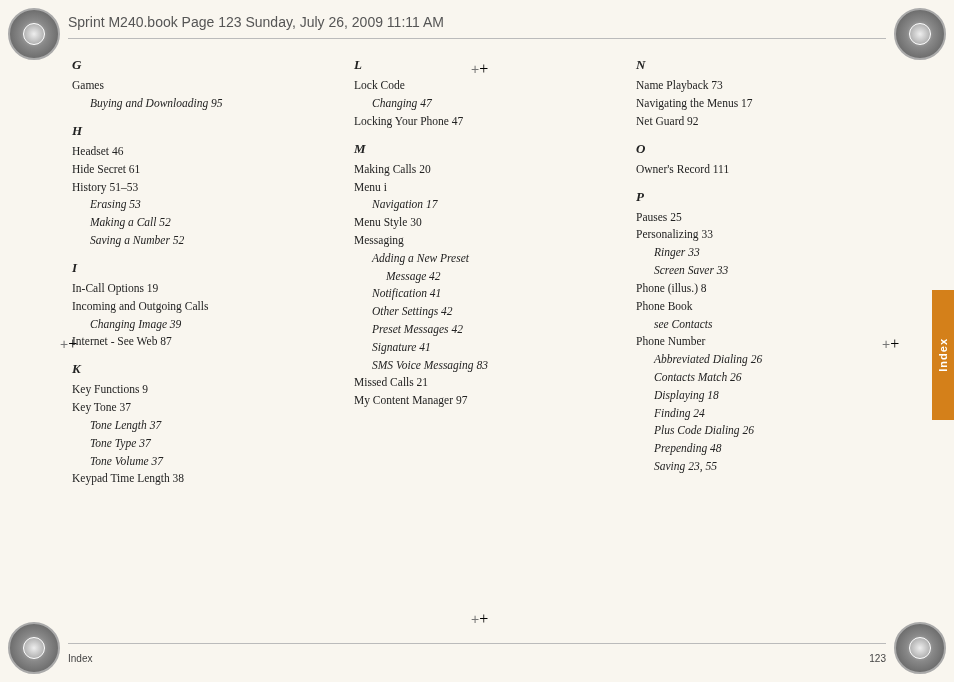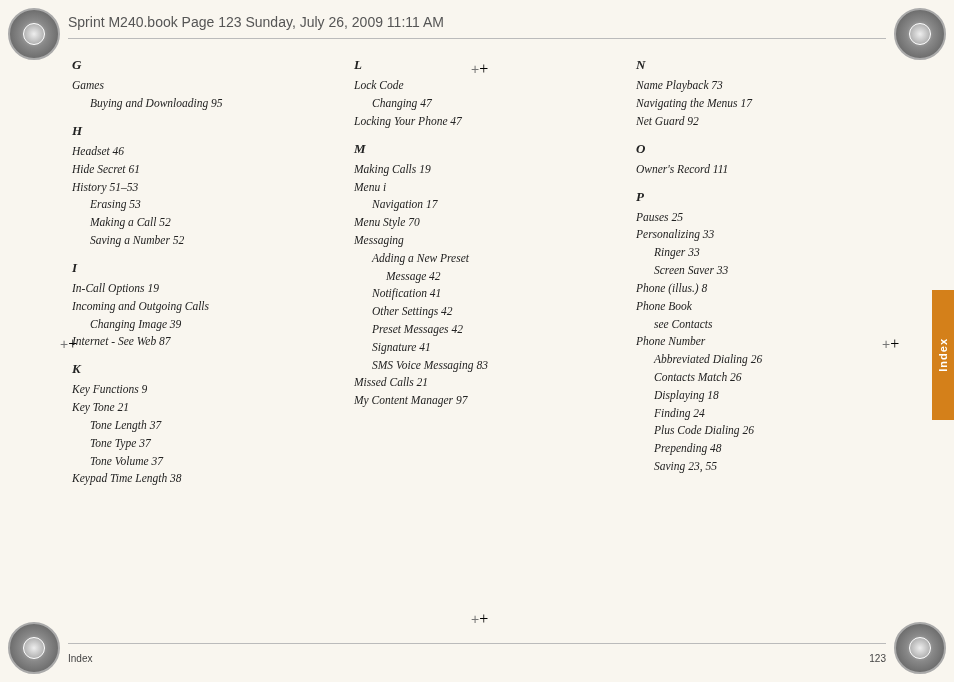--- a/index.html
+++ b/index.html
@@ -121,21 +121,20 @@
       font-style: italic;
       margin-bottom: 2px;
       margin-top: 8px;
       font-family: 'Times New Roman', Times, serif;
     }
     .section-letter:first-child {
       margin-top: 0;
     }
 
     .entry-l1 {
-      font-style: italic;
       padding-left: 0px;
       display: block;
     }
     .entry-l2 {
       font-style: italic;
       padding-left: 18px;
       display: block;
     }
     .entry-l3 {
       font-style: italic;
@@ -218,37 +217,37 @@
         <span class="entry-l2">Erasing 53</span>
         <span class="entry-l2">Making a Call 52</span>
         <span class="entry-l2">Saving a Number 52</span>
         <div class="section-letter">I</div>
         <span class="entry-l1">In-Call Options 19</span>
         <span class="entry-l1">Incoming and Outgoing Calls</span>
         <span class="entry-l2">Changing Image 39</span>
         <span class="entry-l1">Internet - See Web 87</span>
         <div class="section-letter">K</div>
         <span class="entry-l1">Key Functions 9</span>
-        <span class="entry-l1">Key Tone 21</span>
+        <span class="entry-l1">Key Tone 37</span>
         <span class="entry-l2">Tone Length 37</span>
         <span class="entry-l2">Tone Type 37</span>
         <span class="entry-l2">Tone Volume 37</span>
         <span class="entry-l1">Keypad Time Length 38</span>
       </div>
 
     <div class="column" id="col2-render">
         <div class="section-letter">L</div>
         <span class="entry-l1">Lock Code</span>
         <span class="entry-l2">Changing 47</span>
         <span class="entry-l1">Locking Your Phone 47</span>
         <div class="section-letter">M</div>
-        <span class="entry-l1">Making Calls 19</span>
+        <span class="entry-l1">Making Calls 20</span>
         <span class="entry-l1">Menu i</span>
         <span class="entry-l2">Navigation 17</span>
-        <span class="entry-l1">Menu Style 70</span>
+        <span class="entry-l1">Menu Style 30</span>
         <span class="entry-l1">Messaging</span>
         <span class="entry-l2">Adding a New Preset</span>
         <span class="entry-l3">Message 42</span>
         <span class="entry-l2">Notification 41</span>
         <span class="entry-l2">Other Settings 42</span>
         <span class="entry-l2">Preset Messages 42</span>
         <span class="entry-l2">Signature 41</span>
         <span class="entry-l2">SMS Voice Messaging 83</span>
         <span class="entry-l1">Missed Calls 21</span>
         <span class="entry-l1">My Content Manager 97</span>

